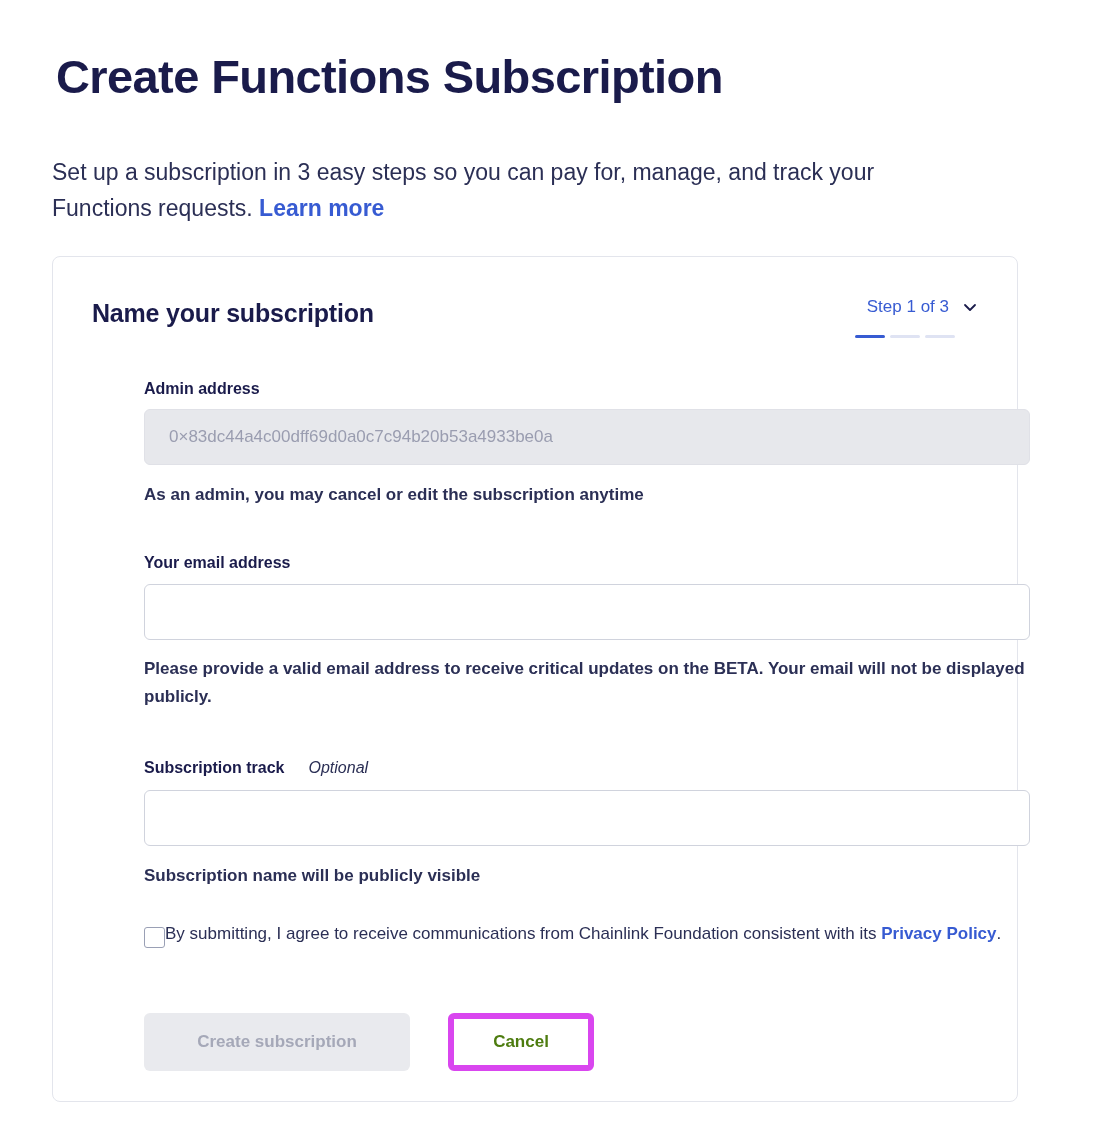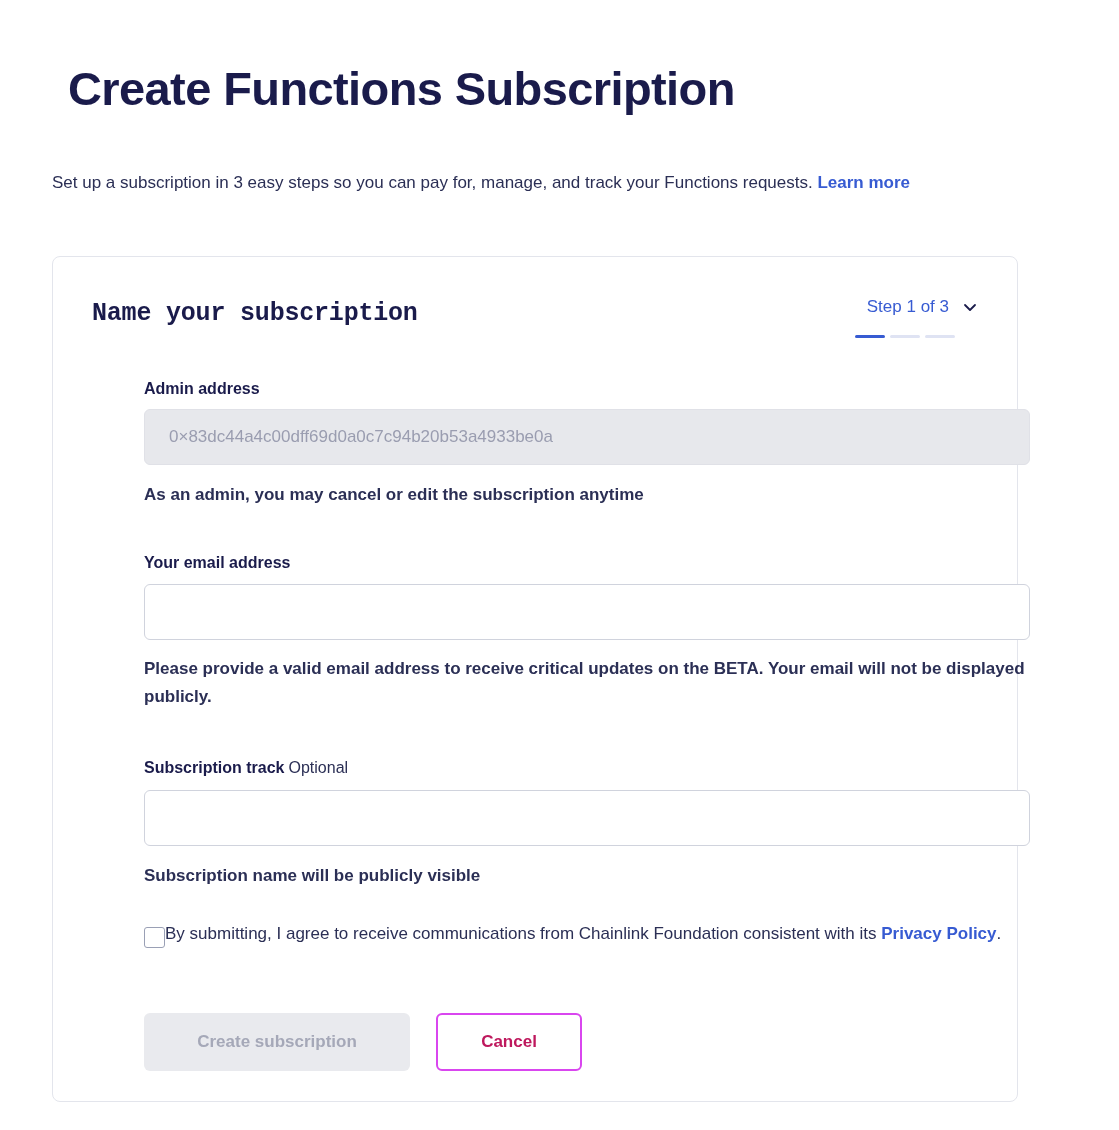--- a/index.html
+++ b/index.html
@@ -21,28 +21,28 @@
   }
   .page-title {
     position: absolute;
     left: 52px;
     top: 44px;
     font-size: 47px;
     line-height: 58px;
     font-weight: 700;
     letter-spacing: -0.6px;
     color: #1a1b4b;
-    margin: 16px;
+    margin: 4px;
   }
   .page-sub {
     position: absolute;
     left: 52px;
-    top: 165px;
+    top: 154px;
     width: 900px;
-    font-size: 17px;
+    font-size: 23px;
     line-height: 36px;
     color: #2b2f55;
   }
   .page-sub a {
     color: #375bd2;
     text-decoration: none;
     font-weight: 600;
   }
   .card {
     position: absolute;
@@ -55,21 +55,20 @@
     background: #ffffff;
   }
   .card-header {
     position: absolute;
     left: 39px;
     top: 42px;
     font-size: 25px;
     font-weight: 700;
     color: #1a1b4b;
     letter-spacing: -0.2px;
-    font-family: Liberation Mono, monospace;
   }
   .step-wrap {
     position: absolute;
     right: 38px;
     top: 40px;
     display: flex;
     align-items: center;
     gap: 12px;
   }
   .step-label {
@@ -100,22 +99,23 @@
 
   .field-label {
     position: absolute;
     left: 91px;
     font-size: 16px;
     font-weight: 700;
     color: #1a1b4b;
   }
   .field-label .opt {
     font-weight: 400;
-    color: #2b2f55;
-    margin-left: 4px;
+    font-style: italic;
+    color: #2b2f55;
+    margin-left: 24px;
   }
   .input {
     position: absolute;
     left: 91px;
     width: 886px;
     height: 56px;
     border: 1px solid #d0d3dd;
     border-radius: 6px;
     background: #ffffff;
     font-size: 17px;
@@ -166,43 +166,43 @@
     color: #375bd2;
     text-decoration: none;
     font-weight: 600;
   }
 
   .btn-row {
     position: absolute;
     left: 91px;
     top: 756px;
     display: flex;
-    gap: 26px;
+    gap: 38px;
   }
   .btn {
     height: 58px;
     border-radius: 6px;
     font-size: 17px;
     font-weight: 700;
     display: flex;
     align-items: center;
     justify-content: center;
     font-family: "Liberation Sans", sans-serif;
   }
   .btn-primary {
     width: 266px;
     background: #e9eaee;
     color: #a5a8b8;
     border: none;
   }
   .btn-secondary {
     width: 146px;
     background: #ffffff;
-    color: #be185d;
-    border: 2px solid #d946ef;
+    color: #4d7c0f;
+    border: 6px solid #d946ef;
   }
 </style>
 </head>
 <body>
 
 <div class="page">
 
   <h1 class="page-title">Create Functions Subscription</h1>
 
   <div class="page-sub">

